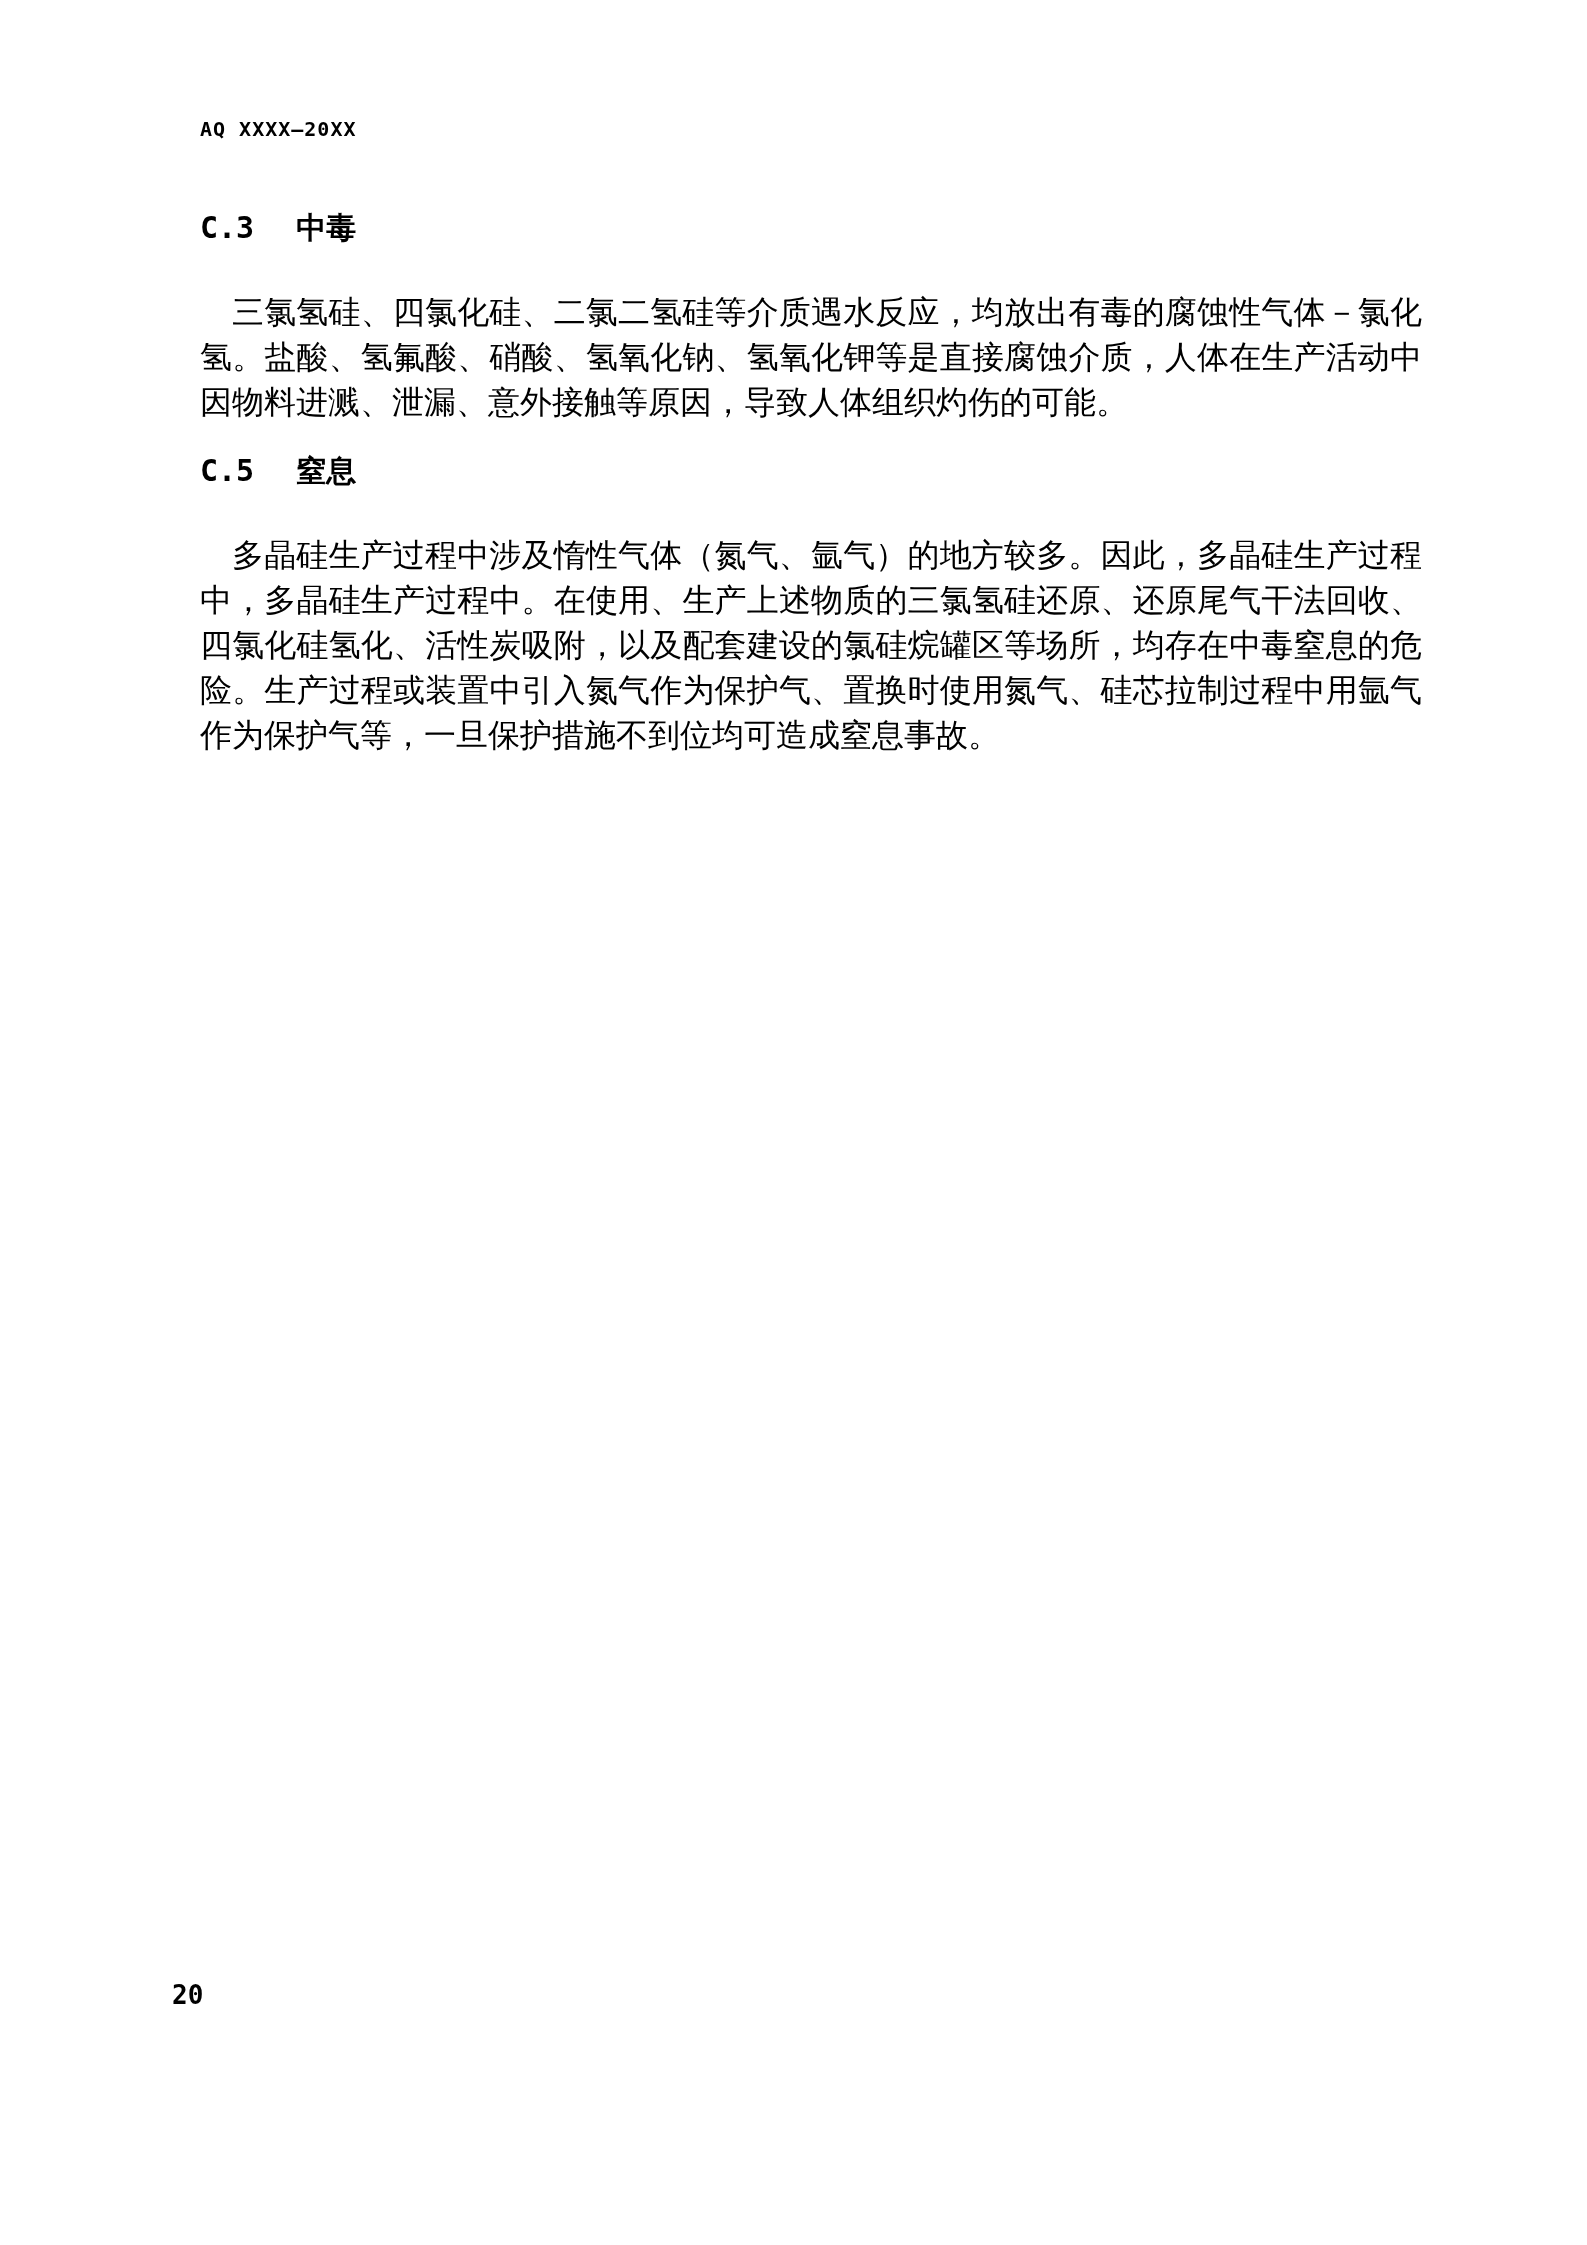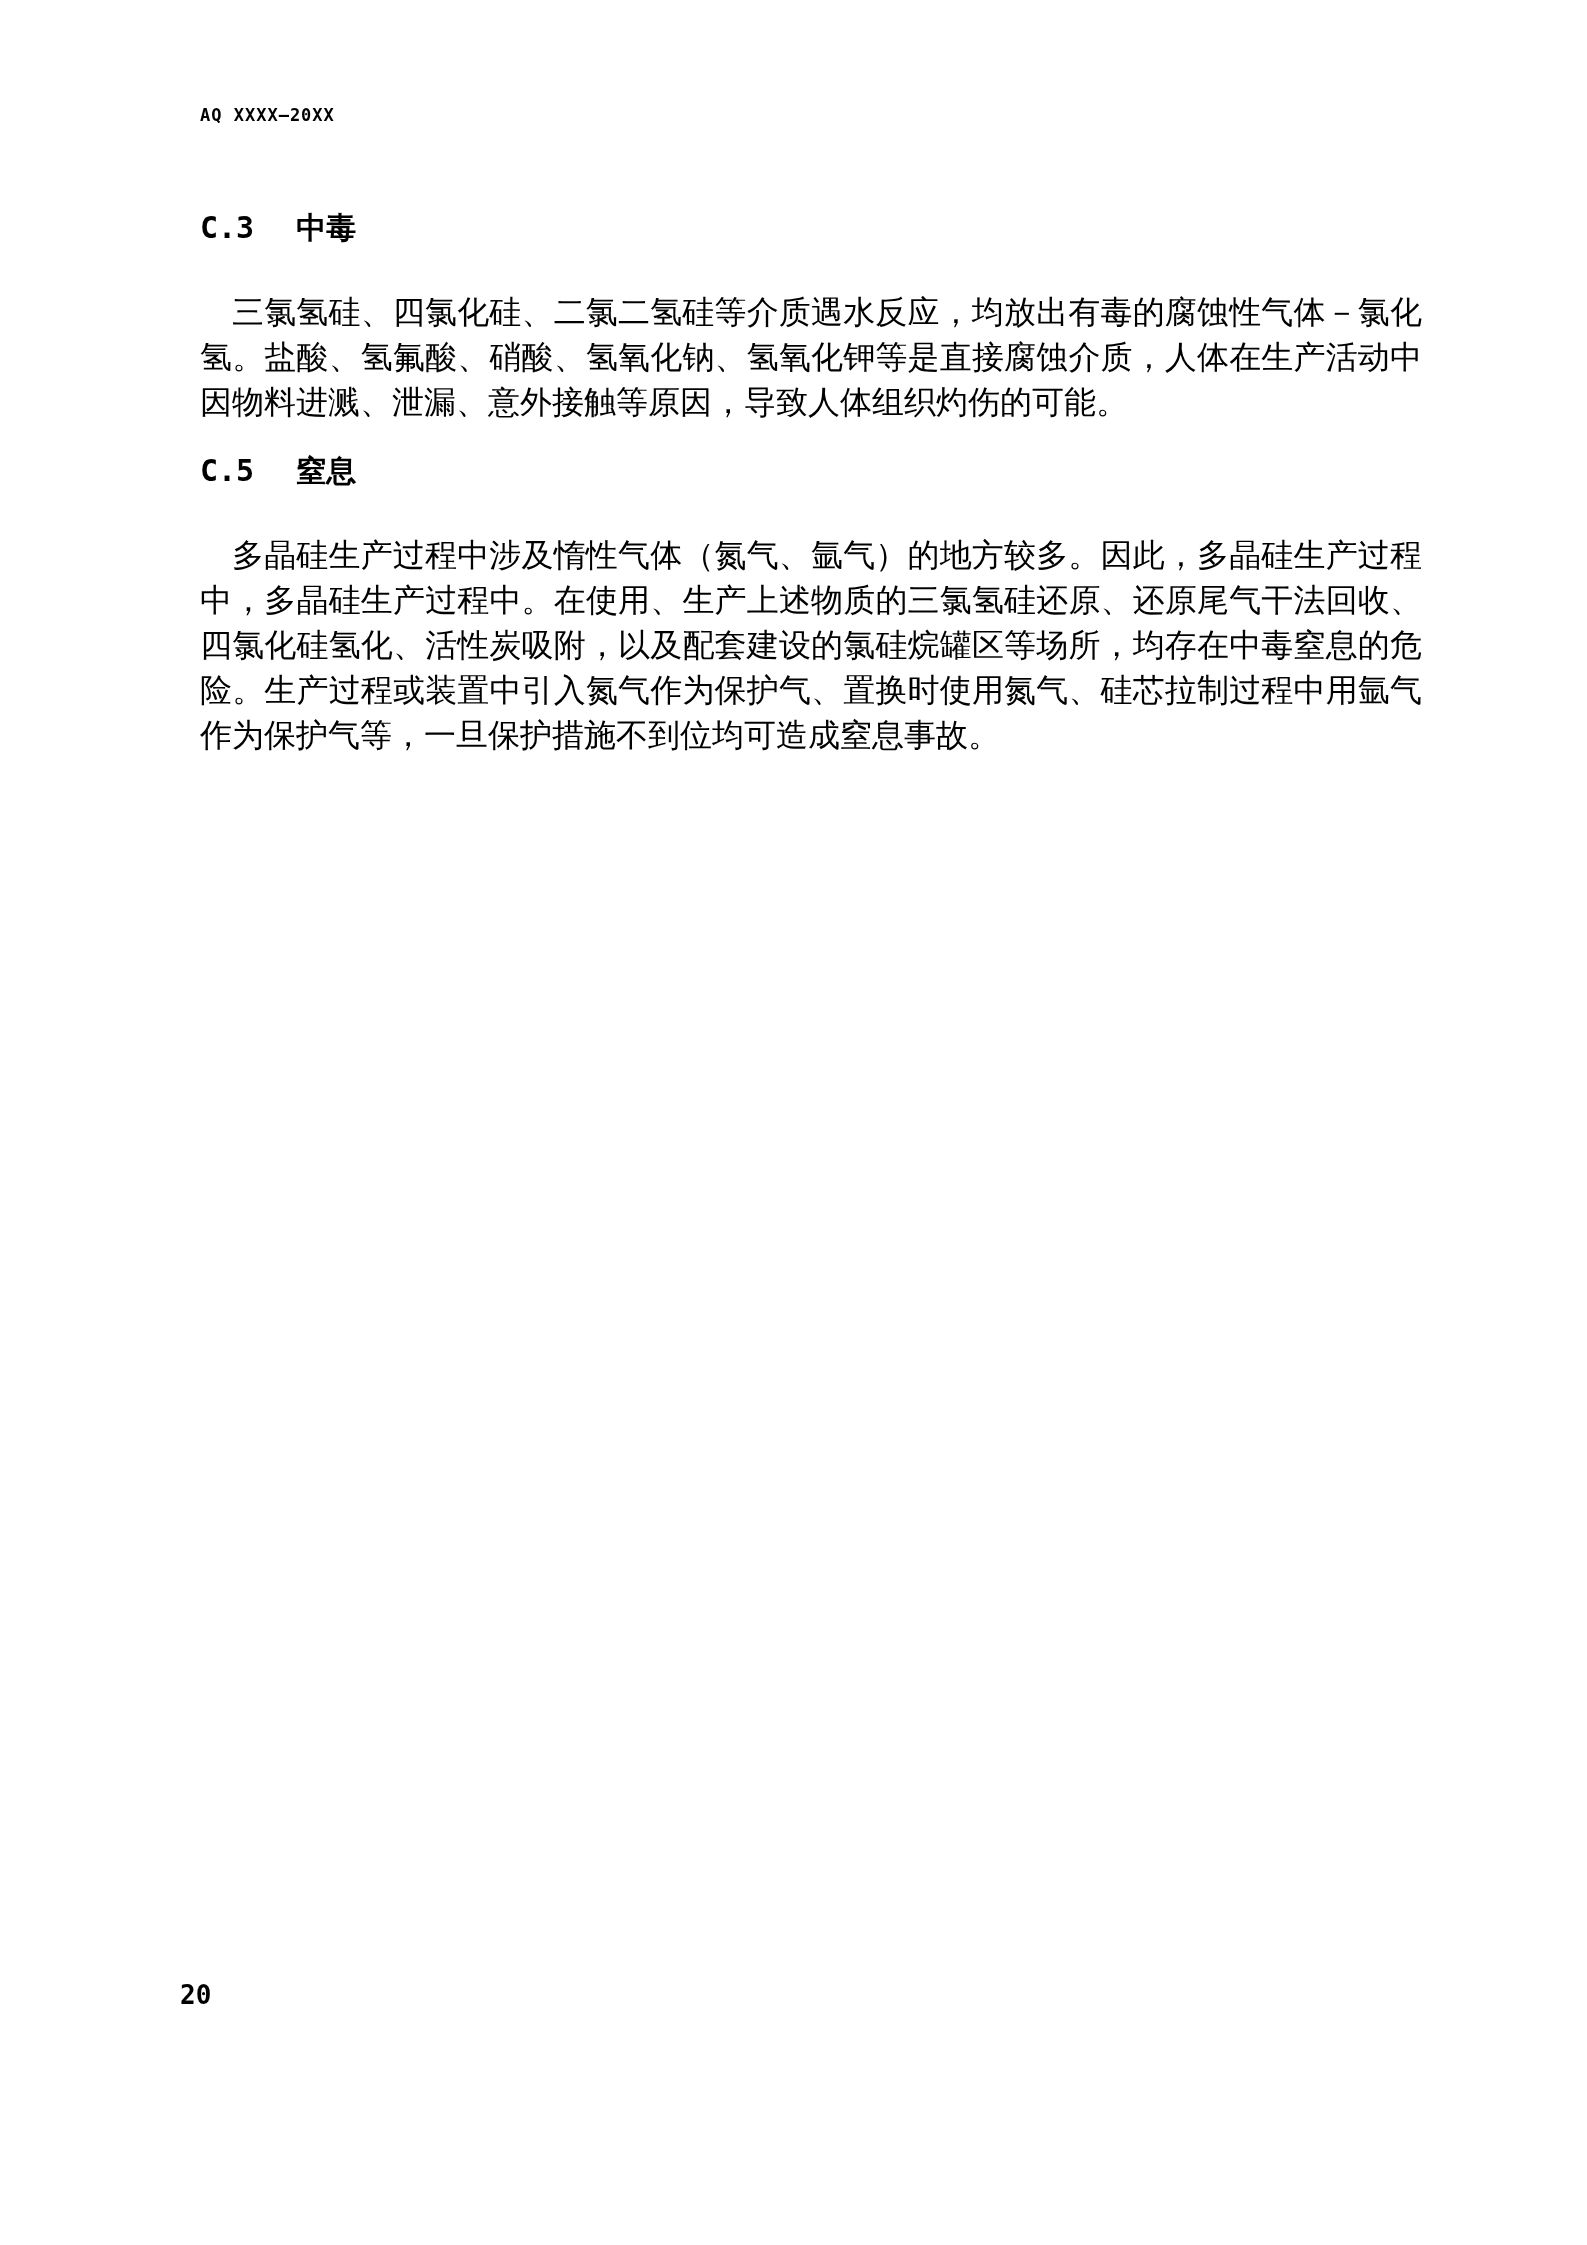--- a/index.html
+++ b/index.html
@@ -11,24 +11,24 @@
     position: relative;
     width: 1587px;
     height: 2245px;
     background: #ffffff;
     color: #000000;
     overflow: hidden;
     font-family: "Liberation Serif", "DejaVu Serif", serif;
   }
   .doc-header {
     position: absolute;
-    top: 100px;
+    top: 114px;
     left: 200px;
     font-family: "DejaVu Sans Mono", "Liberation Mono", monospace;
-    font-size: 17px;
+    font-size: 20px;
     line-height: 30px;
     font-weight: 600;
     letter-spacing: 1px;
     color: #000000;
   }
   .content {
     position: absolute;
     top: 198px;
     left: 200px;
     width: 1222px;
@@ -56,21 +56,21 @@
     font-family: "Liberation Serif", "DejaVu Serif", serif;
     font-size: 32px;
     line-height: 45px;
     text-align: justify;
     text-justify: inter-ideograph;
     text-indent: 32px;
     color: #000000;
   }
   .page-number {
     position: absolute;
-    left: 180px;
+    left: 172px;
     top: 1980px;
     font-family: "DejaVu Sans Mono", "Liberation Mono", monospace;
     font-size: 26px;
     line-height: 30px;
     font-weight: 600;
     color: #000000;
   }
 </style>
 </head>
 <body>

